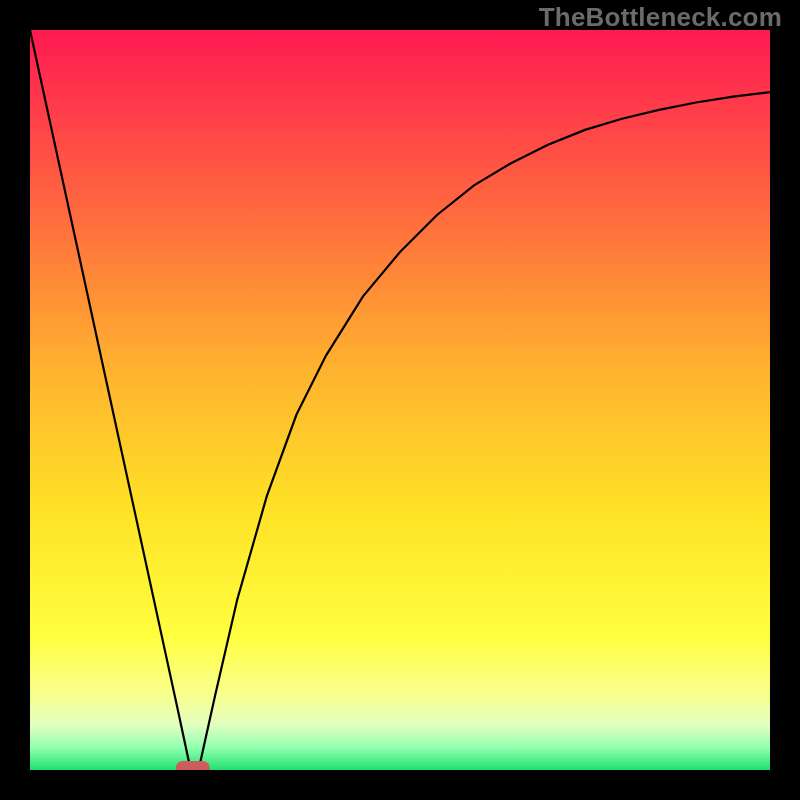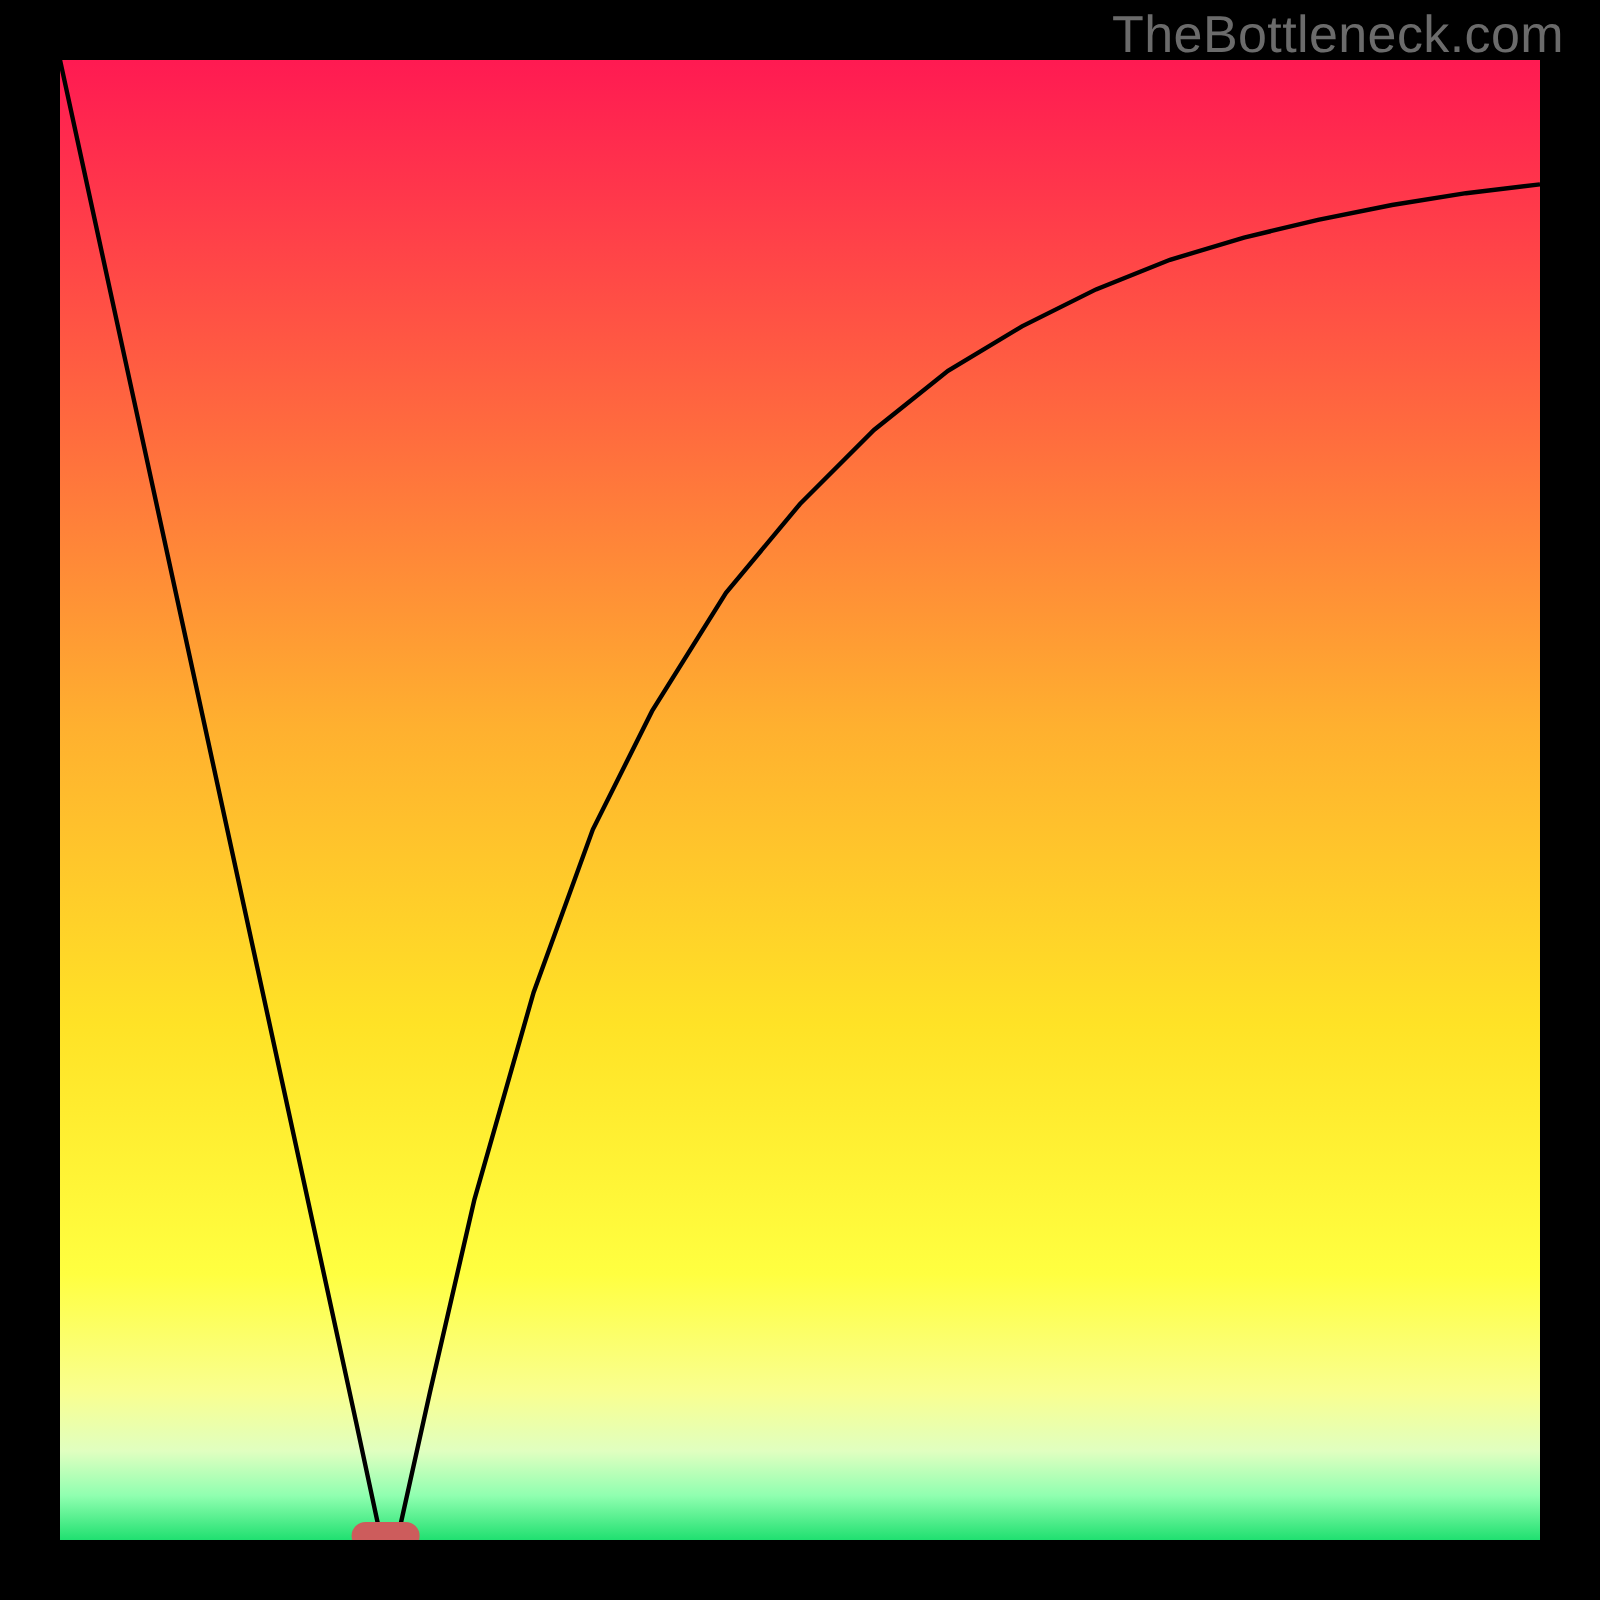--- a/index.html
+++ b/index.html
@@ -14,21 +14,21 @@
   .container {
     position: relative;
     width: 800px;
     height: 800px;
   }
   .watermark {
     position: absolute;
     top: 2px;
     right: 18px;
     font-size: 26px;
-    font-weight: 400;
+    font-weight: 700;
     color: #6b6b6b;
     letter-spacing: 0.2px;
     z-index: 50;
     text-align: center;
   }
   svg.chart {
     position: absolute;
     top: 0;
     left: 0;
     width: 800px;

